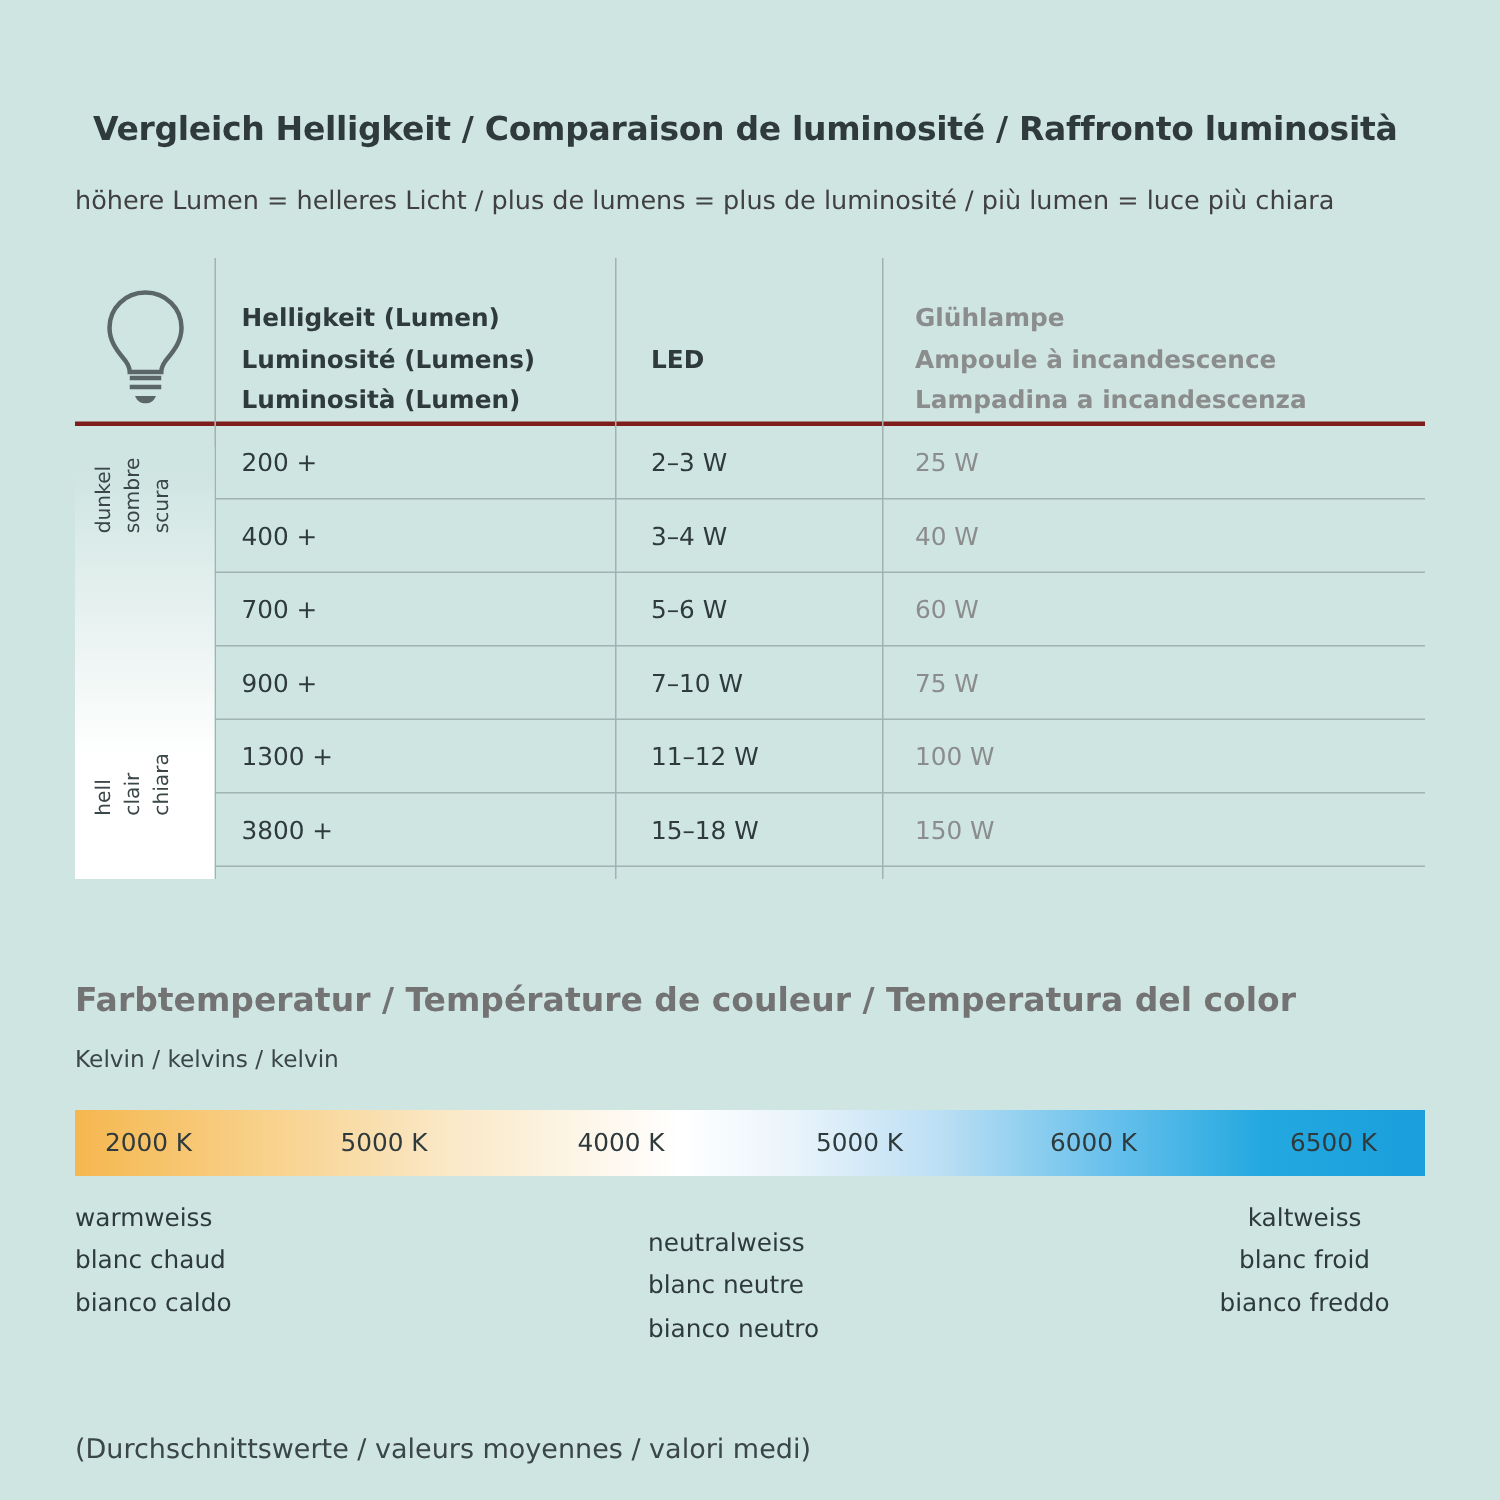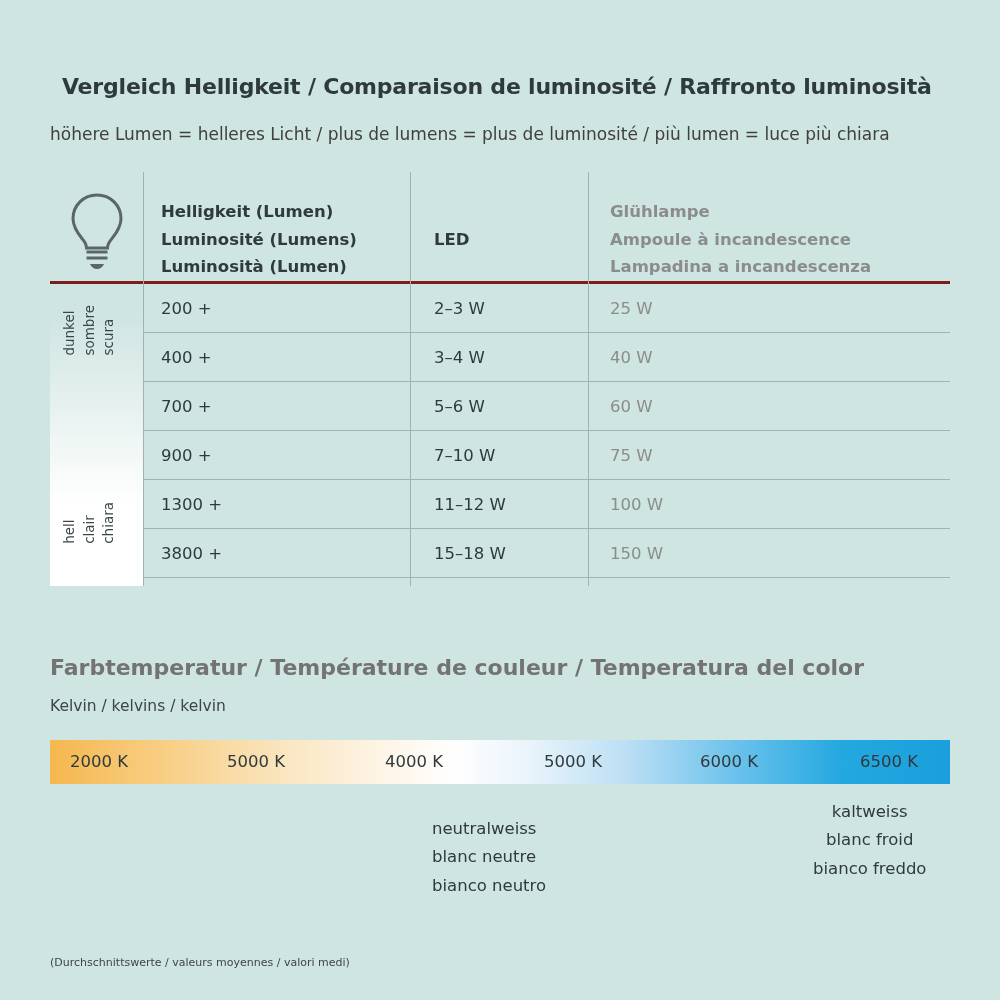--- a/index.html
+++ b/index.html
@@ -196,21 +196,21 @@
     white-space: pre-line;
   }
   .tc-warm { left: 0px; }
   .tc-neutral { left: 382px; margin-top: 17px; }
   .tc-cool { left: 763px; text-align: center; }
 
   .footnote {
     position: absolute;
     left: 50px;
     top: 944px;
-    font-size: 11px;
+    font-size: 18px;
     color: #3b4648;
   }
 </style>
 </head>
 <body>
 
 <div class="page">
 
   <h1 class="section1-title">Vergleich Helligkeit / Comparaison de luminosité / Raffronto luminosità</h1>
   <p class="section1-sub">höhere Lumen = helleres Licht / plus de lumens = plus de luminosité / più lumen = luce più chiara</p>
@@ -300,20 +300,23 @@
   <div class="kelvin-bar">
     <span class="k0">2000 K</span>
     <span class="k1">5000 K</span>
     <span class="k2">4000 K</span>
     <span class="k3">5000 K</span>
     <span class="k4">6000 K</span>
     <span class="k5">6500 K</span>
   </div>
 
   <div class="temp-labels">
+    <div class="temp-col tc-warm">warmweiss
+blanc chaud
+bianco caldo</div>
     <div class="temp-col tc-neutral">neutralweiss
 blanc neutre
 bianco neutro</div>
     <div class="temp-col tc-cool">kaltweiss
 blanc froid
 bianco freddo</div>
   </div>
 
   <div class="footnote">(Durchschnittswerte / valeurs moyennes / valori medi)</div>
 </div>

